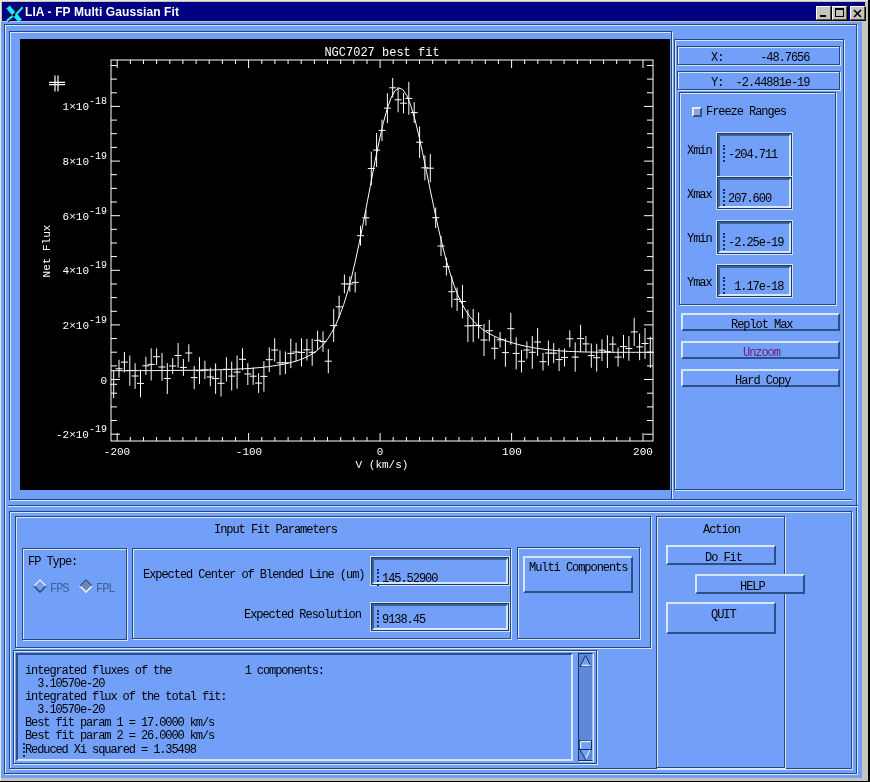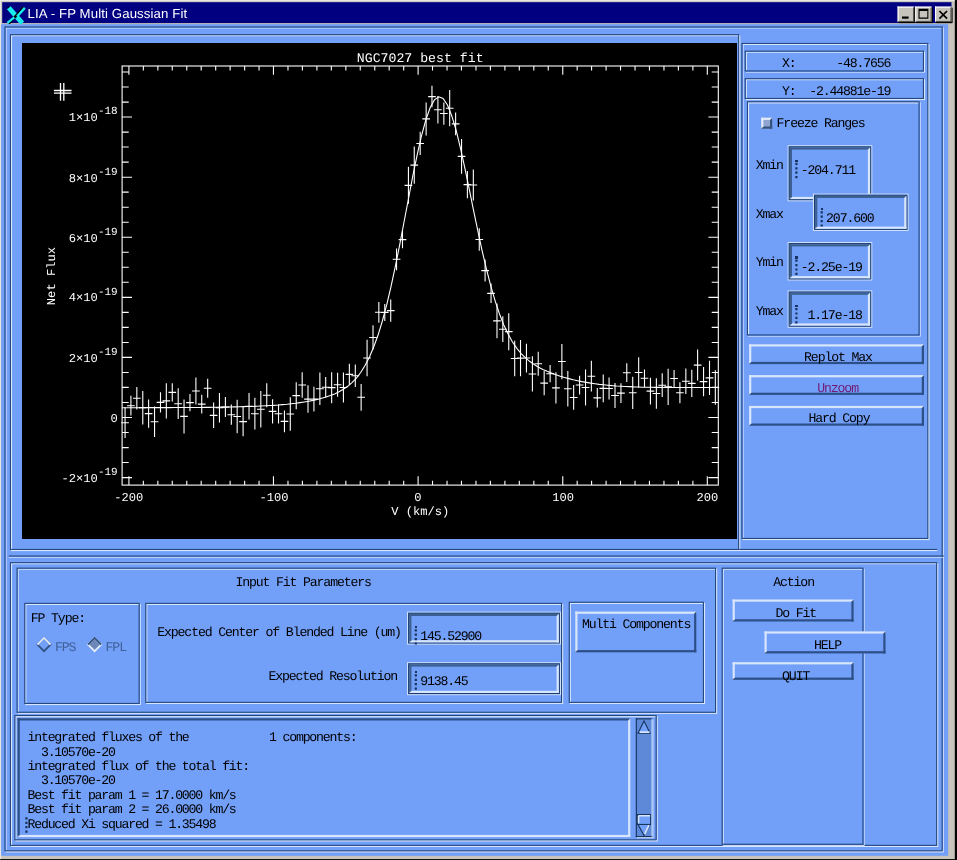--- a/index.html
+++ b/index.html
@@ -1,21 +1,21 @@
 <!DOCTYPE html>
 <html><head><meta charset="utf-8"><style>
 * { margin:0; padding:0; box-sizing:border-box; }
 body { -webkit-font-smoothing:antialiased; width:870px; height:782px; background:#000; position:relative;
   font-family:"Liberation Mono", monospace; overflow:hidden; }
 .abs { position:absolute; }
 #frame { left:0; top:0; width:868px; height:781px; background:#c8c4bc;
   border-top:1px solid #e9e7e2; border-left:1px solid #e9e7e2; }
 #title { left:2px; top:2px; width:863px; height:19px; background:#000081; }
 #title .txt { position:absolute; left:23px; top:3px; color:#fff;
-  font-family:"Liberation Sans",sans-serif; font-weight:normal; font-size:12px; letter-spacing:0.1px; }
+  font-family:"Liberation Sans",sans-serif; font-weight:bold; font-size:12px; letter-spacing:0.1px; }
 #client { left:1px; top:22px; width:861px; height:756px; background:#729ff8; }
 .etch { border:1px solid #25497e;
   box-shadow: 1px 1px 0 #d8e6fc, inset 1px 1px 0 #d8e6fc; }
 .btn { background:#729ff8; border-top:2px solid #d8e6fc; border-left:2px solid #d8e6fc;
   border-bottom:2px solid #2c4f87; border-right:2px solid #2c4f87;
   text-align:center; color:#000; }
 .fld { background:#729ff8; border:1px solid #1d3c6d;
   box-shadow: 0 0 0 1px #cfe0fb; }
 .fld .in { position:absolute; left:0; top:0; right:0; bottom:0;
   border-top:2px solid #3c608f; border-left:2px solid #3c608f;
@@ -89,21 +89,21 @@
 <span class="ui abs" style="left:711px;top:77px">Y:  -2.44881e-19</span>
 <div class="abs etch" style="left:679px;top:92px;width:157px;height:213px"></div>
 <div class="abs" style="left:692px;top:107px;width:10px;height:10px;background:#8ea6cf;border:2px solid;border-color:#e2ecfd #35547e #35547e #e2ecfd"></div>
 <span class="ui abs" style="left:706px;top:106px">Freeze Ranges</span>
 <span class="ui abs" style="left:687px;top:145px">Xmin</span>
 <div class="abs fld" style="left:717px;top:133px;width:75px;height:49px">
     <div class="in"></div>
     <span class="ui abs" style="left:5px;top:11px"><span class="cur"></span>-204.711</span>
   </div>
 <span class="ui abs" style="left:687px;top:189px">Xmax</span>
-<div class="abs fld" style="left:740px;top:177px;width:85px;height:32px">
+<div class="abs fld" style="left:717px;top:177px;width:75px;height:32px">
     <div class="in"></div>
     <span class="ui abs" style="left:5px;top:11px"><span class="cur"></span>207.600</span>
   </div>
 <span class="ui abs" style="left:687px;top:233px">Ymin</span>
 <div class="abs fld" style="left:717px;top:221px;width:75px;height:33px">
     <div class="in"></div>
     <span class="ui abs" style="left:5px;top:11px"><span class="cur"></span>-2.25e-19</span>
   </div>
 <span class="ui abs" style="left:687px;top:277px">Ymax</span>
 <div class="abs fld" style="left:717px;top:265px;width:75px;height:32px">
@@ -153,21 +153,21 @@
   </div>
 
 <div class="abs etch" style="left:656px;top:516px;width:129px;height:252px"></div>
 <span class="ui abs" style="left:703px;top:524px">Action</span>
 <div class="abs btn" style="left:666px;top:545px;width:110px;height:20px">
     <span class="ui abs" style="left:37px;top:5px">Do Fit</span>
   </div>
 <div class="abs btn" style="left:695px;top:574px;width:110px;height:20px">
     <span class="ui abs" style="left:43px;top:5px">HELP</span>
   </div>
-<div class="abs btn" style="left:666px;top:602px;width:110px;height:16px">
+<div class="abs btn" style="left:666px;top:602px;width:110px;height:32px">
     <span class="ui abs" style="left:43px;top:5px">QUIT</span>
   </div>
 
 <div class="abs etch" style="left:13px;top:650px;width:584px;height:114px"></div>
 <div class="abs" style="left:16px;top:653px;width:557px;height:108px;background:#729ff8;border-top:2px solid #2c4f87;border-left:2px solid #2c4f87;border-bottom:2px solid #d8e6fc;border-right:2px solid #d8e6fc"></div>
 <div class="log abs" style="left:25px;top:665px">integrated fluxes of the            1 components:
   3.10570e-20
 integrated flux of the total fit:
   3.10570e-20
 Best fit param 1 = 17.0000 km/s

